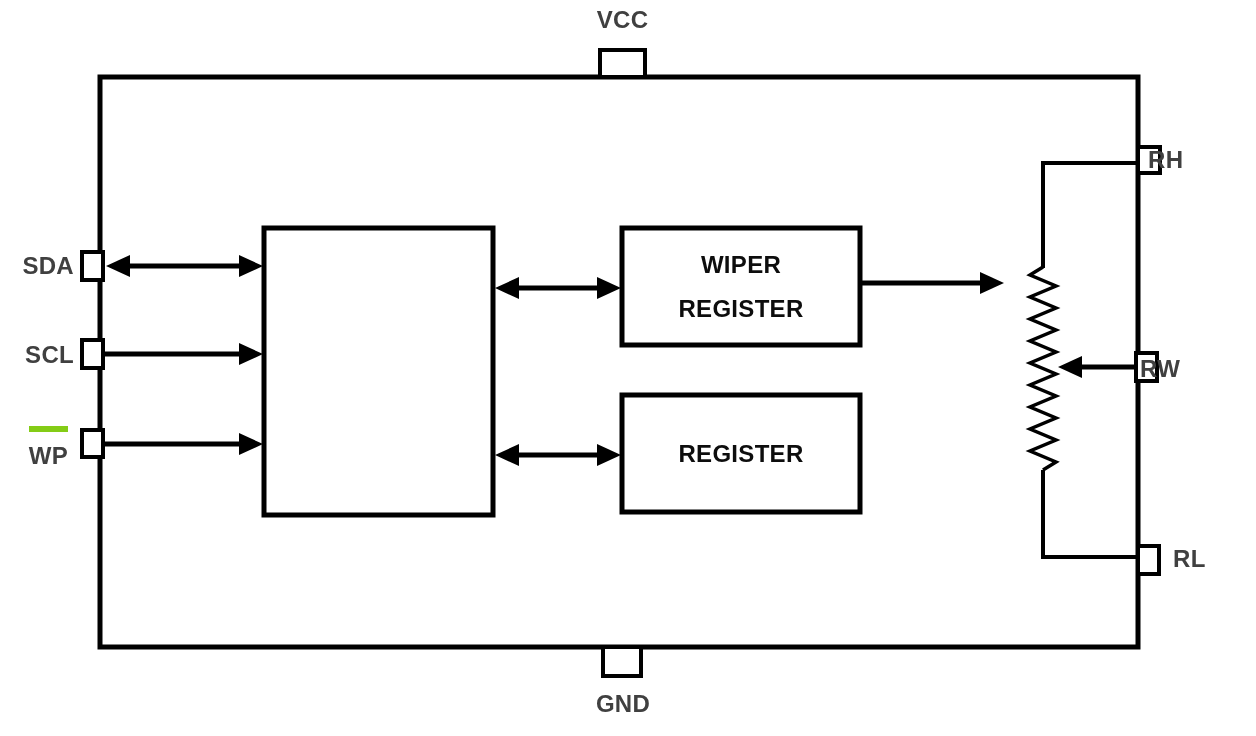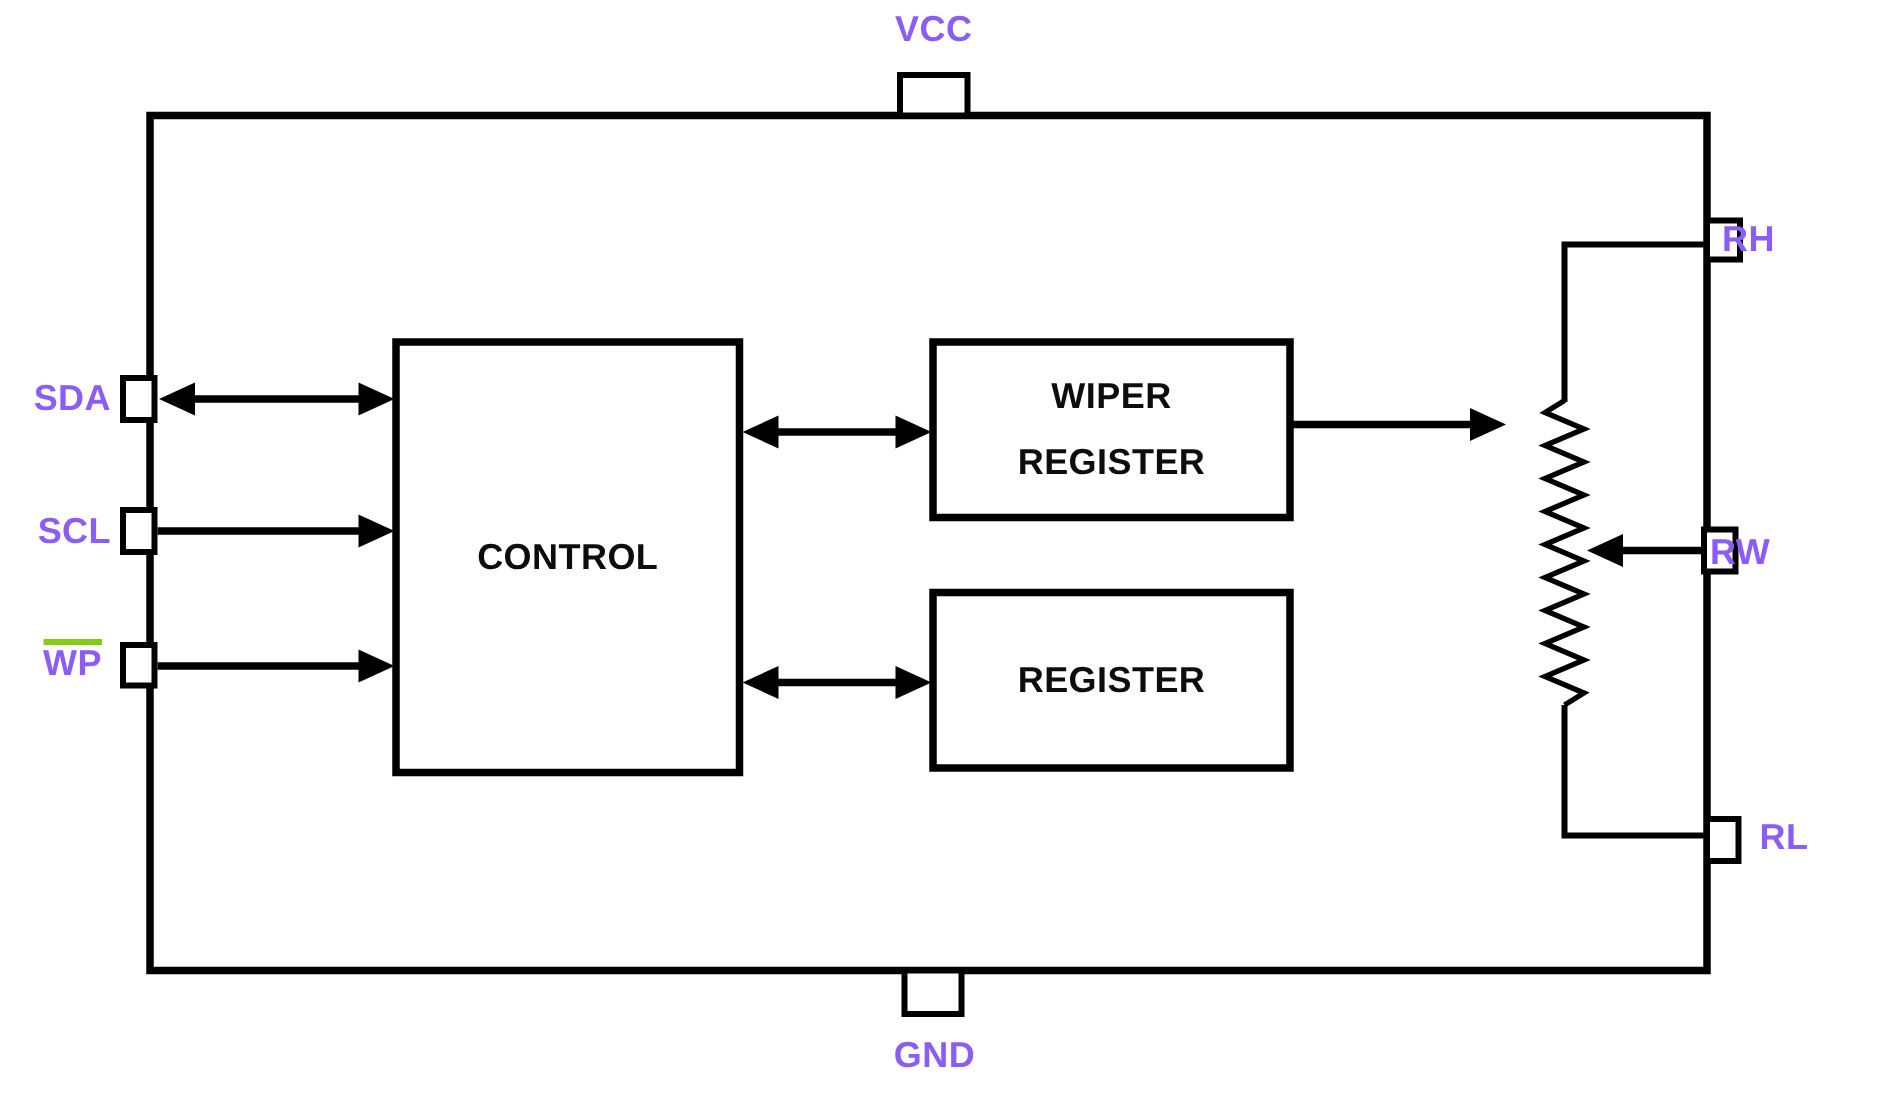--- a/index.html
+++ b/index.html
@@ -12,29 +12,29 @@
     color: #0d0d0d;
     overflow: hidden;
   }
   .canvas svg { position: absolute; left: 0; top: 0; }
   .lbl {
     position: absolute;
     font-weight: bold;
     font-size: 24px;
     line-height: 28px;
     letter-spacing: 0.3px;
-    color: #8b5cf6;
+    color: #404040;
     white-space: nowrap;
   }
   .lbl.right-align { text-align: right; }
   .lbl.center { text-align: center; }
   .overline-span {
     display: inline-block;
-    border-top: 4px solid #84cc16;
-    padding-top: 1px;
+    border-top: 6px solid #84cc16;
+    padding-top: 12px;
     line-height: 1.0;
   }
   .block-text {
     position: absolute;
     display: flex;
     flex-direction: column;
     align-items: center;
     justify-content: center;
     font-weight: bold;
     font-size: 24px;
@@ -116,21 +116,20 @@
   <div class="lbl center" style="left:570px; top:6px; width:105px;">VCC</div>
   <div class="lbl center" style="left:568px; top:690px; width:110px;text-align:center;">GND</div>
   <div class="lbl right-align" style="left:6px; top:252px; width:68px;">SDA</div>
   <div class="lbl right-align" style="left:6px; top:341px; width:68px;">SCL</div>
   <div class="lbl right-align" style="left:6px; top:426px; width:62px;"><span class="overline-span">WP</span></div>
   <div class="lbl" style="left:1148px; top:146px;">RH</div>
   <div class="lbl" style="left:1140px; top:355px;">RW</div>
   <div class="lbl" style="left:1173px; top:545px;">RL</div>
 
   <div class="block-text tall" style="left:264px; top:228px; width:229px; height:287px;">
-    <span class="bt-line">CONTROL</span>
   </div>
 
   <div class="block-text" style="left:622px; top:228px; width:238px; height:117px;">
     <span class="bt-line">WIPER</span>
     <span class="bt-line">REGISTER</span>
   </div>
 
   <div class="block-text" style="left:622px; top:395px; width:238px; height:117px;">
     <span class="bt-line">REGISTER</span>
   </div>

